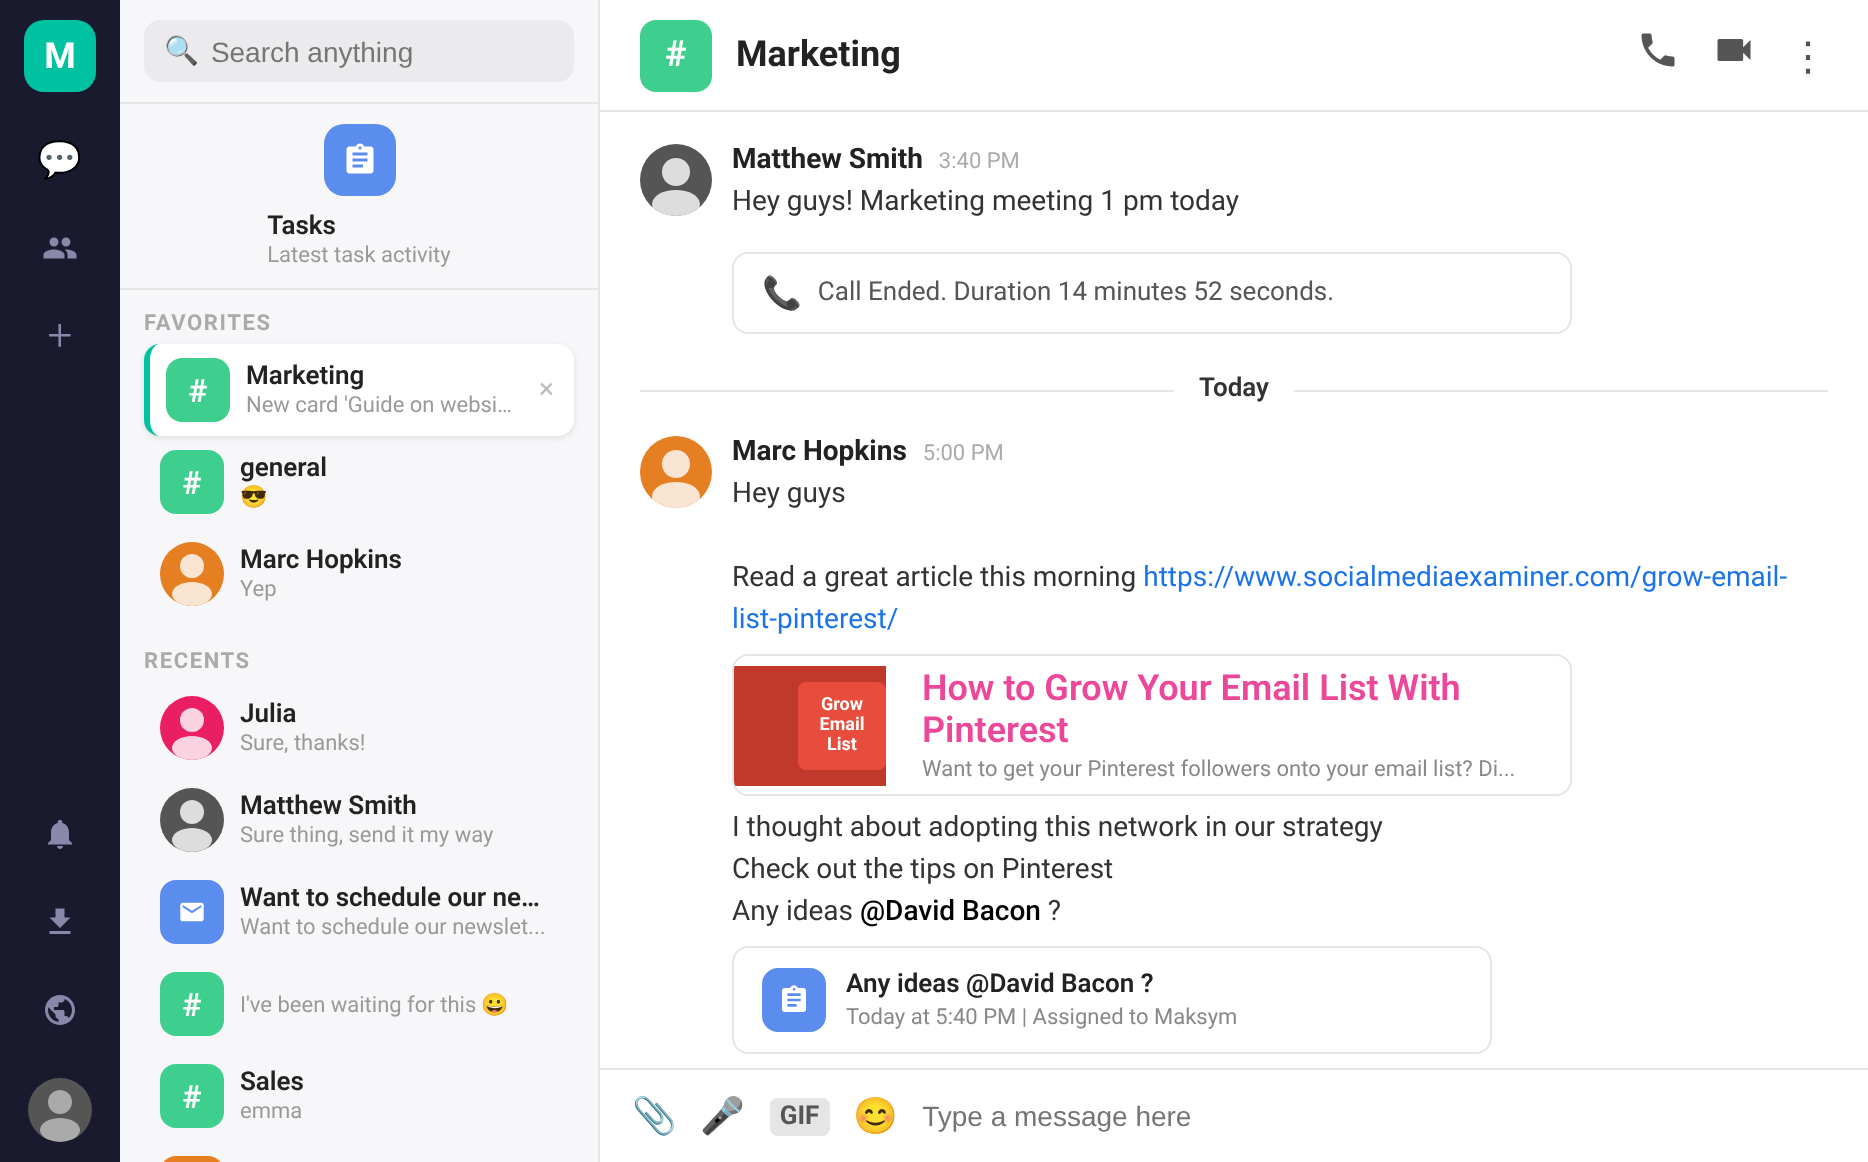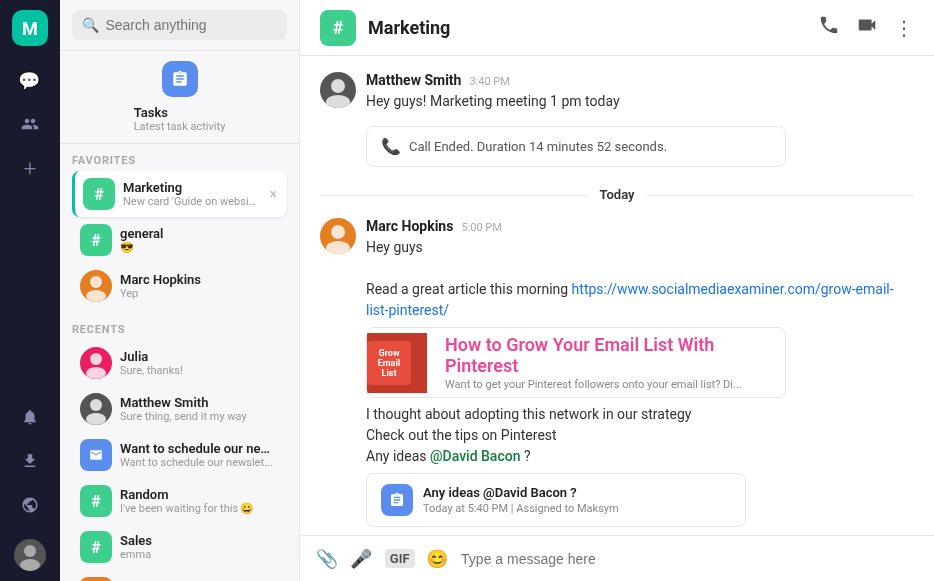--- a/index.html
+++ b/index.html
@@ -161,22 +161,22 @@
     .today-divider::before { left: 0; }
     .today-divider::after { right: 0; }
 
     .link-text { color: #1a73e8; text-decoration: none; font-size: 14px; }
     .link-preview {
       display: flex; align-items: center; gap: 8px;
       border: 1px solid #e5e5e5; border-radius: 8px;
       overflow: hidden; margin-top: 6px; max-width: 420px; cursor: pointer;
     }
     .link-preview-img {
-      width: 60px; height: 60px; background: #c0392b;
-      display: flex; align-items: center; justify-content: flex-start;
+      width: 76px; height: 60px; background: #c0392b;
+      display: flex; align-items: center; justify-content: flex-end;
       flex-shrink: 0;
     }
     .link-preview-img-inner {
       width: 44px; height: 44px; background: #e74c3c;
       border-radius: 4px; display: flex; align-items: center; justify-content: center;
       color: white; font-size: 10px; text-align: center; font-weight: bold;
     }
     .link-preview-text { padding: 6px 10px; }
     .link-preview-title { font-size: 18px; font-weight: 600; color: #ec4899; }
     .link-preview-desc { font-size: 11px; color: #888; margin-top: 2px; }
@@ -187,21 +187,21 @@
       display: flex; align-items: center; gap: 10px;
     }
     .task-card-icon {
       width: 32px; height: 32px; background: #5b8def; border-radius: 8px;
       display: flex; align-items: center; justify-content: center;
       color: white; font-size: 15px;
     }
     .task-card-text .task-card-title { font-size: 13px; font-weight: 600; color: #222; }
     .task-card-text .task-card-sub { font-size: 11px; color: #888; margin-top: 2px; }
 
-    .mention { color: #15803d; font-weight: 500; }
+    .mention { color: #000000; font-weight: 500; }
 
     .message-highlight { background: #f0f4ff; border-radius: 8px; padding: 8px 12px; }
 
     
     .chat-input-area {
       border-top: 1px solid #e5e5e5; padding: 12px 16px;
       display: flex; align-items: center; gap: 12px; flex-shrink: 0;
     }
     .chat-input {
       flex: 1; border: none; outline: none; font-size: 14px; color: #333;
@@ -344,21 +344,20 @@
       </div>
       <div class="sidebar-item-text">
         <div class="sidebar-item-name">Want to schedule our newsl...</div>
         <div class="sidebar-item-sub">Want to schedule our newslet...</div>
       </div>
     </div>
 
     <div class="sidebar-item">
       <div class="sidebar-item-icon ch-green" style="font-weight:700;font-size:16px;">#</div>
       <div class="sidebar-item-text">
-        <div class="sidebar-item-name">Random</div>
         <div class="sidebar-item-sub">I've been waiting for this 😀</div>
       </div>
     </div>
 
     <div class="sidebar-item">
       <div class="sidebar-item-icon ch-green" style="font-weight:700;font-size:16px;">#</div>
       <div class="sidebar-item-text">
         <div class="sidebar-item-name">Sales</div>
         <div class="sidebar-item-sub">emma</div>
       </div>

